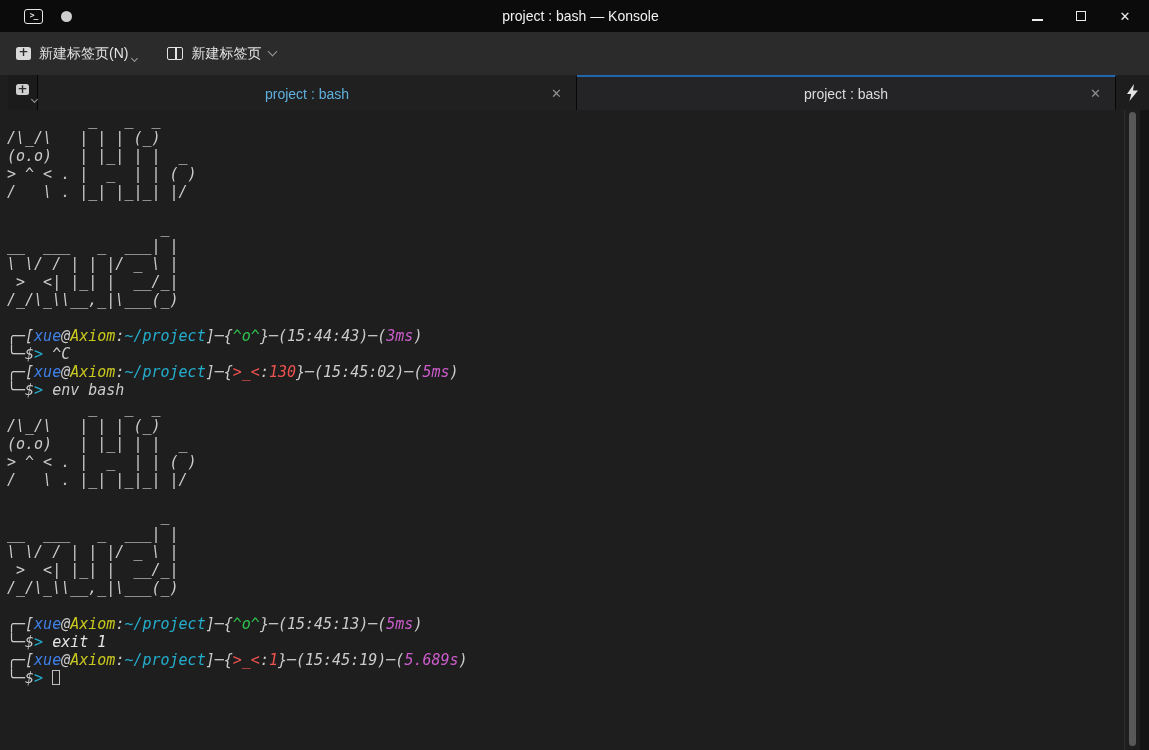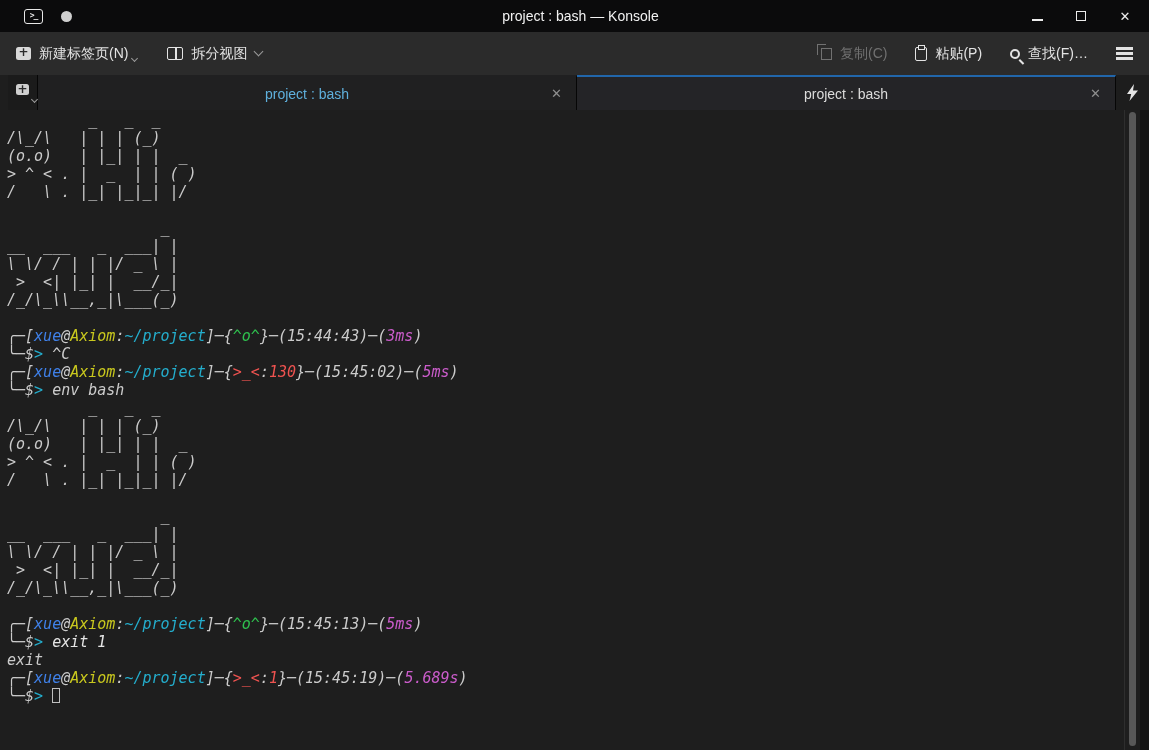--- a/index.html
+++ b/index.html
@@ -91,39 +91,22 @@
 
 <div class="toolbar">
   <div class="tb-group-left">
     <div class="tb-item">
       <span class="i-newtab"></span>
       <span>新建标签页(N)</span>
       <span class="chev small"></span>
     </div>
     <div class="tb-item">
       <span class="i-split"></span>
-      <span>拆分视图</span>
+      <span>新建标签页</span>
       <span class="chev"></span>
-    </div>
-  </div>
-  <div class="tb-group-right">
-    <div class="tb-item disabled">
-      <span class="i-copy"></span>
-      <span>复制(C)</span>
-    </div>
-    <div class="tb-item">
-      <span class="i-paste"></span>
-      <span>粘贴(P)</span>
-    </div>
-    <div class="tb-item">
-      <span class="i-find"></span>
-      <span>查找(F)…</span>
-    </div>
-    <div class="tb-item">
-      <span class="i-menu"></span>
     </div>
   </div>
 </div>
 
 <div class="tabbar">
   <div class="newtab-btn">
     <span class="i-newtab"></span>
     <span class="chev small" style="margin:2px 0 0 10px;"></span>
   </div>
   <div class="tab inactive">
@@ -166,21 +149,20 @@
       <div class="tline"><span style="color: rgb(203, 203, 203);">/   \ . |_| |_|_| |/</span></div>
       <div class="tline"> </div>
       <div class="tline"><span style="color: rgb(203, 203, 203);">                 _</span></div>
       <div class="tline"><span style="color: rgb(203, 203, 203);">__  ___   _  ___| |</span></div>
       <div class="tline"><span style="color: rgb(203, 203, 203);">\ \/ / | | |/ _ \ |</span></div>
       <div class="tline"><span style="color: rgb(203, 203, 203);"> &gt;  &lt;| |_| |  __/_|</span></div>
       <div class="tline"><span style="color: rgb(203, 203, 203);">/_/\_\\__,_|\___(_)</span></div>
       <div class="tline"> </div>
       <div class="tline"><span style="color: rgb(203, 203, 203);">╭─[</span><span style="color: rgb(63, 128, 232);">xue</span><span style="color: rgb(203, 203, 203);">@</span><span style="color: rgb(201, 200, 30);">Axiom</span><span style="color: rgb(203, 203, 203);">:</span><span style="color: rgb(36, 174, 205);">~/project</span><span style="color: rgb(203, 203, 203);">]─{</span><span style="color: rgb(47, 193, 78);">^o^</span><span style="color: rgb(203, 203, 203);">}─(15:45:13)─(</span><span style="color: rgb(203, 92, 203);">5ms</span><span style="color: rgb(203, 203, 203);">)</span></div>
       <div class="tline"><span style="color: rgb(203, 203, 203);">╰─$</span><span style="color: rgb(36, 174, 205);">&gt;</span><span style="color: #e5e5e5;"> exit 1</span></div>
-      <div class="tline"><span style="color: rgb(203, 203, 203);">exit</span></div>
       <div class="tline"><span style="color: rgb(203, 203, 203);">╭─[</span><span style="color: rgb(63, 128, 232);">xue</span><span style="color: rgb(203, 203, 203);">@</span><span style="color: rgb(201, 200, 30);">Axiom</span><span style="color: rgb(203, 203, 203);">:</span><span style="color: rgb(36, 174, 205);">~/project</span><span style="color: rgb(203, 203, 203);">]─{</span><span style="color: rgb(239, 83, 80);">&gt;_&lt;</span><span style="color: rgb(203, 203, 203);">:</span><span style="color: rgb(239, 83, 80);">1</span><span style="color: rgb(203, 203, 203);">}─(15:45:19)─(</span><span style="color: rgb(203, 92, 203);">5.689s</span><span style="color: rgb(203, 203, 203);">)</span></div>
       <div class="tline"><span style="color: rgb(203, 203, 203);">╰─$</span><span style="color: rgb(36, 174, 205);">&gt;</span><span style="color: rgb(203, 203, 203);"> </span><span class="cursor"></span></div>
     </div>
   <div class="term-edge"></div>
   <div class="scrollbar">
     <div class="scroll-thumb"></div>
   </div>
 </div>
 
 </body></html>

